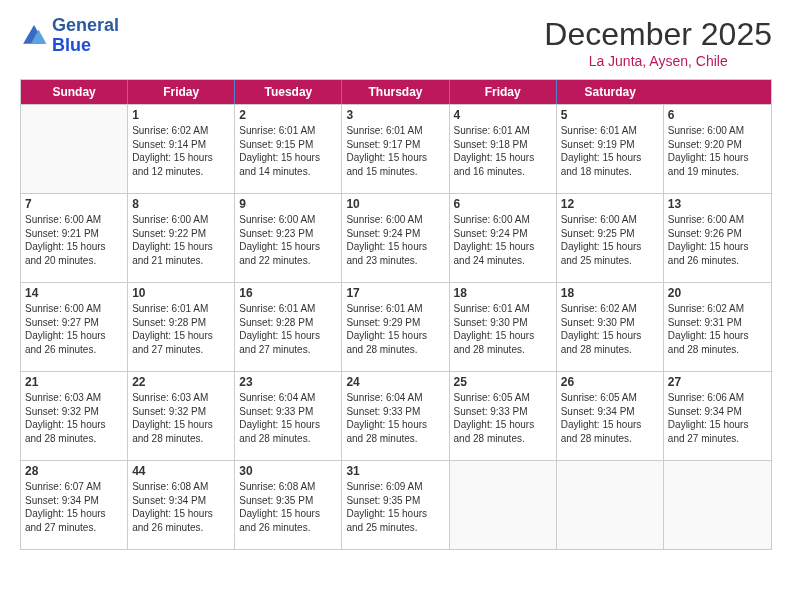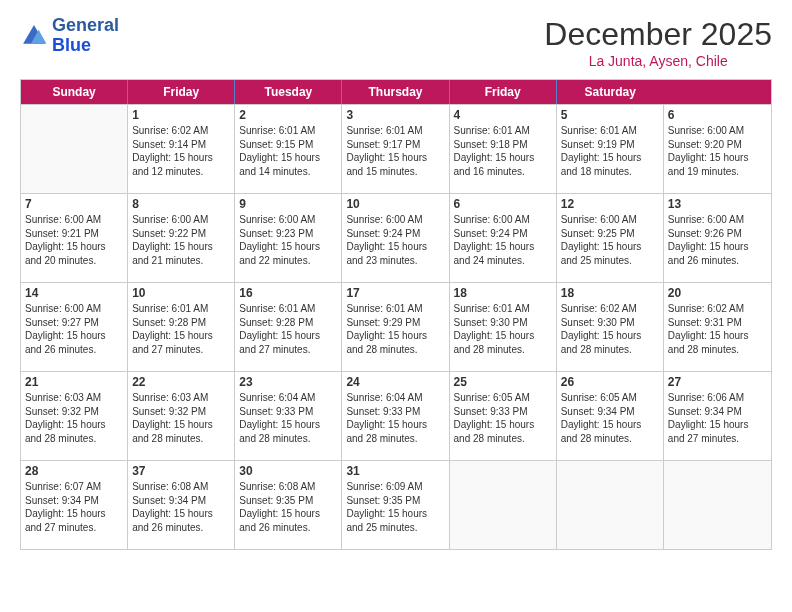--- a/index.html
+++ b/index.html
@@ -252,21 +252,21 @@
             <span class="day-num">27</span>
             <div class="cell-text">Sunrise: 6:06 AM<br>Sunset: 9:34 PM<br>Daylight: 15 hours and 27 minutes.</div>
           </div>
         </div>
         <div class="cal-row">
           <div class="cal-cell">
             <span class="day-num">28</span>
             <div class="cell-text">Sunrise: 6:07 AM<br>Sunset: 9:34 PM<br>Daylight: 15 hours and 27 minutes.</div>
           </div>
           <div class="cal-cell">
-            <span class="day-num">37</span>
+            <span class="day-num">44</span>
             <div class="cell-text">Sunrise: 6:08 AM<br>Sunset: 9:34 PM<br>Daylight: 15 hours and 26 minutes.</div>
           </div>
           <div class="cal-cell">
             <span class="day-num">30</span>
             <div class="cell-text">Sunrise: 6:08 AM<br>Sunset: 9:35 PM<br>Daylight: 15 hours and 26 minutes.</div>
           </div>
           <div class="cal-cell">
             <span class="day-num">31</span>
             <div class="cell-text">Sunrise: 6:09 AM<br>Sunset: 9:35 PM<br>Daylight: 15 hours and 25 minutes.</div>
           </div>

